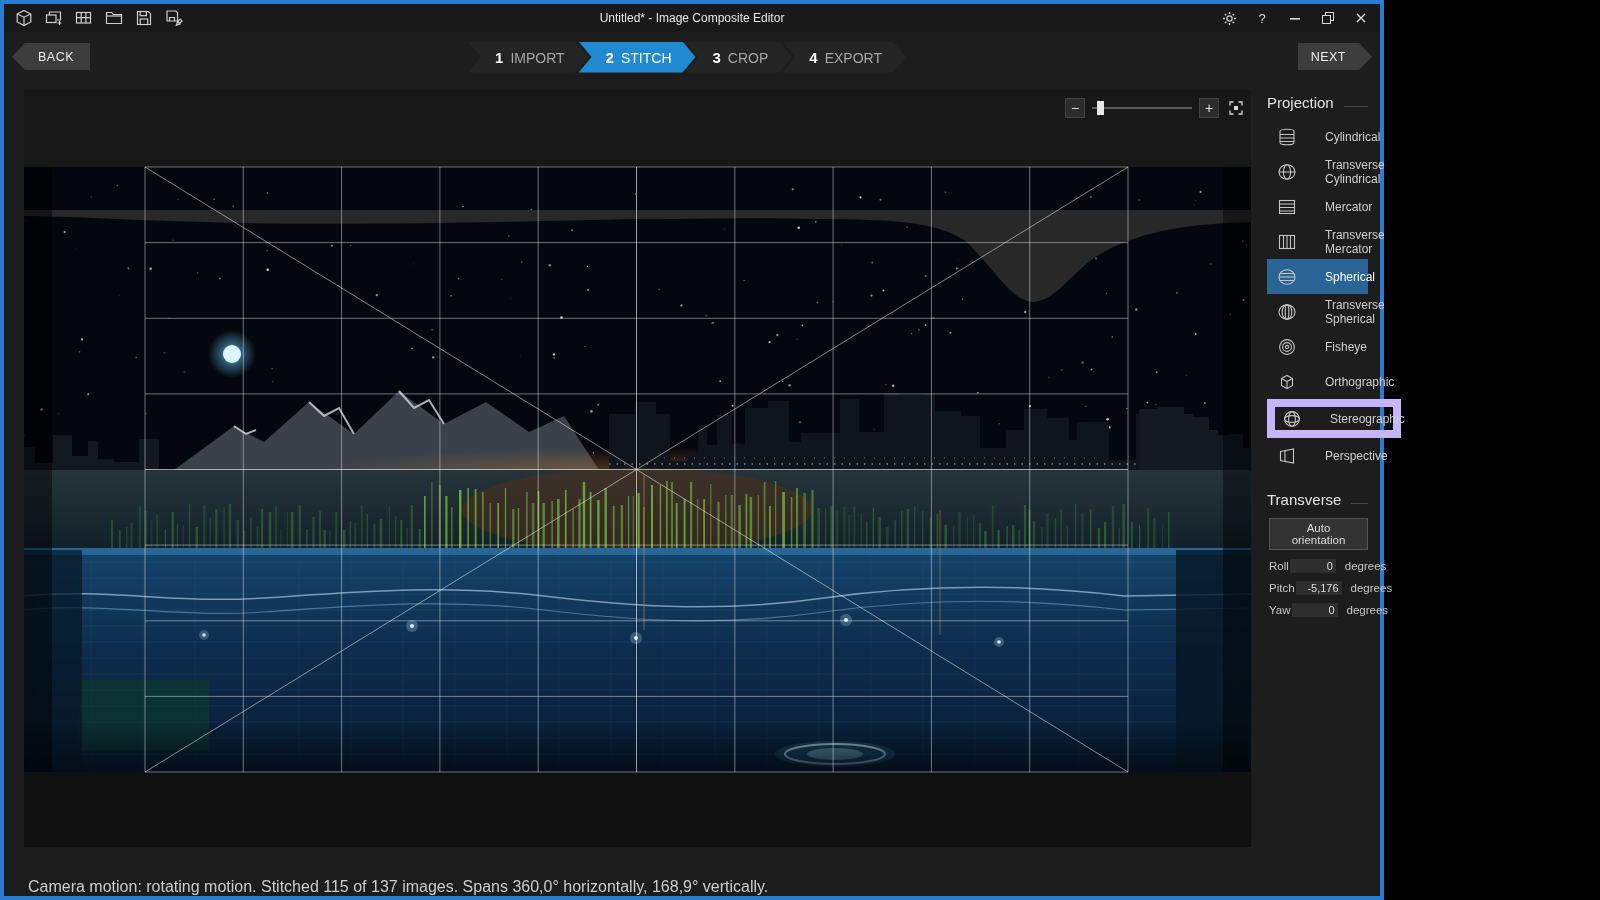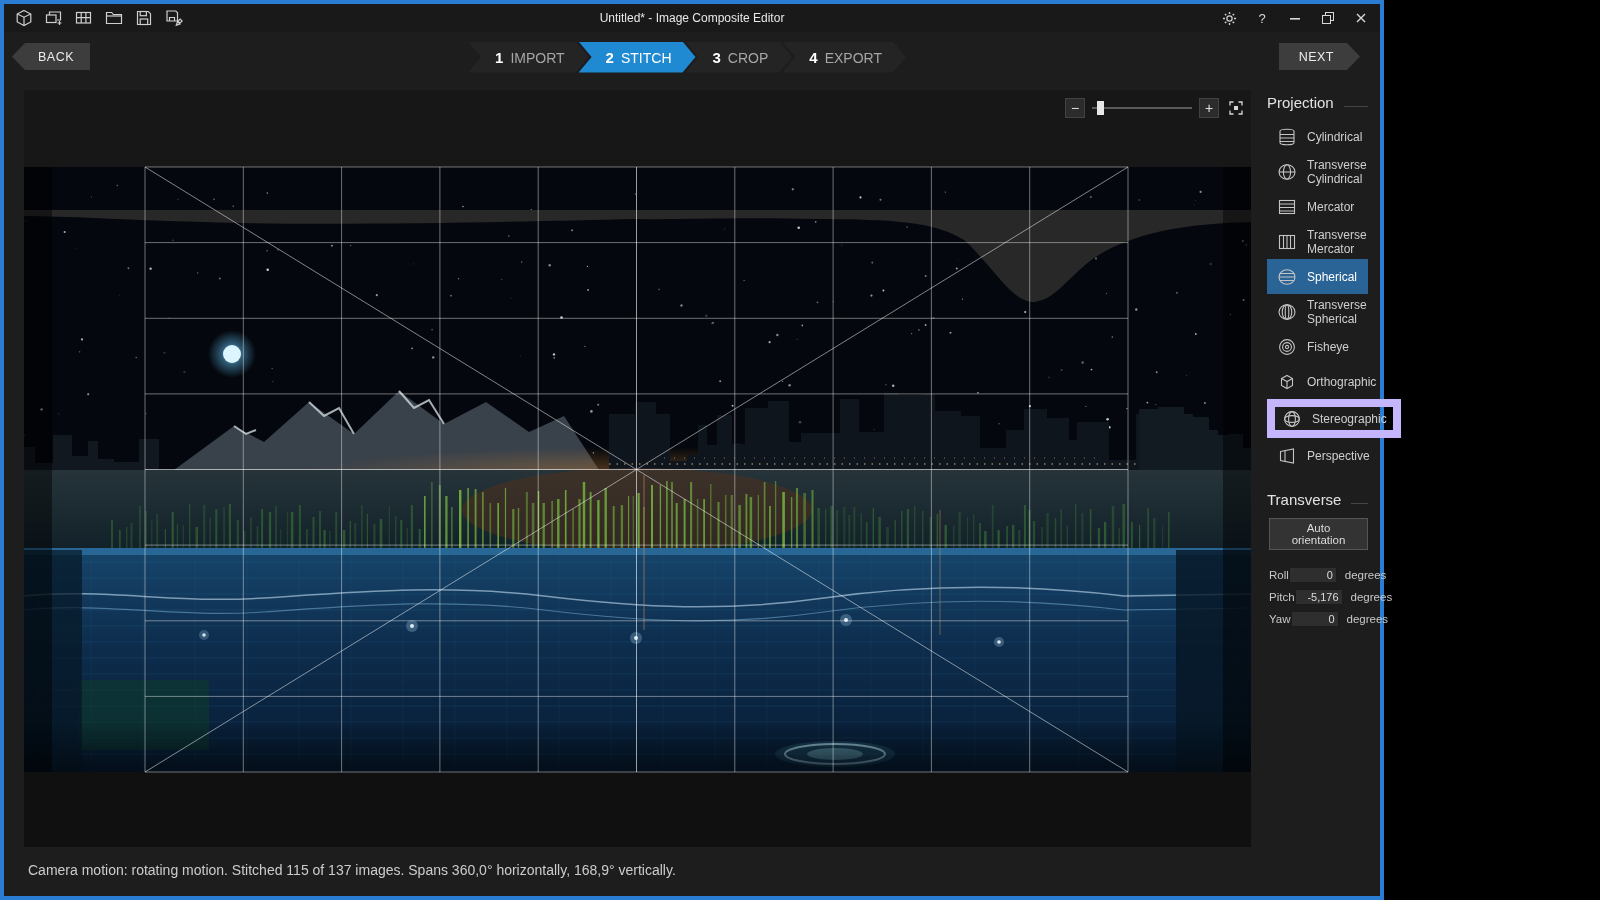--- a/index.html
+++ b/index.html
@@ -13,21 +13,21 @@
   .tb-icon{width:19px;height:19px;display:flex;align-items:center;justify-content:center;cursor:pointer}
   .tb-title{position:absolute;left:0;right:0;text-align:center;color:#e8e8e8;font-size:12px;pointer-events:none}
   .tb-right{margin-left:auto;display:flex;gap:15px;align-items:center;z-index:1}
   .tb-ctrl{color:#d8d8d8;font-size:13px;width:18px;height:18px;display:flex;align-items:center;justify-content:center;cursor:pointer}
   svg.tico{width:18px;height:18px;fill:none;stroke:#cfcfcf;stroke-width:1.2}
   
   .stepbar{height:50px;position:relative;display:flex;align-items:center;justify-content:center;background:#1d1d1d;flex:none}
   .nav-btn{position:absolute;top:11px;height:27px;border:none;background:#3d3d3d;color:#ececec;
     font-size:12.5px;letter-spacing:.5px;font-family:inherit;cursor:pointer}
   .nav-btn.back{left:8px;padding:0 16px 0 26px;clip-path:polygon(13px 0,100% 0,100% 100%,13px 100%,0 50%)}
-  .nav-btn.next{right:20px;padding:0 26px 0 20px;clip-path:polygon(0 0,calc(100% - 13px) 0,100% 50%,calc(100% - 13px) 100%,0 100%)}
+  .nav-btn.next{right:8px;padding:0 26px 0 13px;clip-path:polygon(0 0,calc(100% - 13px) 0,100% 50%,calc(100% - 13px) 100%,0 100%)}
   .steps{display:flex}
   .step{height:31px;line-height:31px;padding:0 24px 0 27px;background:#242424;color:#a6a6a6;font-size:14px;
     margin-left:-10px;white-space:nowrap;cursor:pointer;
     clip-path:polygon(0 0,calc(100% - 13px) 0,100% 50%,calc(100% - 13px) 100%,0 100%,13px 50%)}
   .step b{color:#fff;font-size:15px;margin-right:7px}
   .step.active{background:#1f8ad2;color:#fff}
   
   .content{flex:1;display:flex;min-height:0}
   .canvas{width:1227px;height:757px;margin:8px 0 0 20px;position:relative;background:#141414;flex:none}
   .zoom{position:absolute;top:8px;right:5px;display:flex;align-items:center;gap:7px}
@@ -36,37 +36,37 @@
   .zslider{width:100px;height:20px;position:relative;cursor:pointer}
   .ztrack{position:absolute;top:9px;left:0;right:0;height:2px;background:#5a5a5a}
   .zhandle{position:absolute;top:3px;left:4px;width:7px;height:14px;background:#e8e8e8}
   .zfit{width:20px;height:20px;display:flex;align-items:center;justify-content:center;background:none;border:none;cursor:pointer;padding:0}
   
   .sidebar{flex:1;padding:12px 12px 0 16px;color:#c8c8c8;min-width:0}
   .panel-header{display:flex;align-items:center;margin-bottom:8px}
   .panel-header .ph-title{font-size:15px;color:#e2e2e2;white-space:nowrap}
   .panel-header .rule{flex:1;height:1px;background:#464646;margin-left:10px;position:relative;top:4px}
   .proj-list{list-style:none}
-  .proj-item{display:flex;align-items:center;height:35px;padding-left:8px;gap:8px;cursor:pointer}
+  .proj-item{display:flex;align-items:center;height:35px;padding-left:8px;gap:26px;cursor:pointer}
   .proj-item .p-label{font-size:12px;color:#cfcfcf}
   .proj-item.selected{background:#2a6496}
   .proj-item.selected .p-label{color:#fff}
   .proj-item.annotated{border:8px solid #c4b5fd;width:134px;height:39px;padding-left:5px}
   .p-icon{width:24px;display:flex;justify-content:center;flex:none}
   svg.pico{width:22px;height:18px;fill:none;stroke:#c4c4c4;stroke-width:1.1}
   .orient{margin-top:18px}
   .auto-btn{background:#333;border:1px solid #555;color:#dcdcdc;font-size:11.5px;padding:3px 10px;
-    margin:2px 0 17px 2px;font-family:inherit;cursor:pointer}
+    margin:2px 0 8px 2px;font-family:inherit;cursor:pointer}
   .orient-row{display:flex;align-items:center;margin:0 0 6px 2px}
   .o-label{width:36px;font-size:11.5px;color:#c8c8c8}
   .o-input{width:48px;height:16px;background:#2e2e2e;border:1px solid #1b1b1b;color:#dcdcdc;font-size:11px;
     text-align:right;padding:0 3px;font-family:inherit}
   .o-unit{font-size:11.5px;color:#c8c8c8;margin-left:8px}
   
-  .statusbar{height:34px;display:flex;align-items:flex-start;padding-left:24px;color:#cccccc;font-size:14px;flex:none}
+  .statusbar{height:34px;display:flex;align-items:flex-end;padding-left:24px;color:#cccccc;font-size:16px;flex:none}
 </style>
 </head>
 <body>
 
 <div class="window">
 
   <div class="titlebar">
     <div class="tb-left">
       <span class="tb-icon">
         <svg class="tico" viewBox="0 0 18 18">

